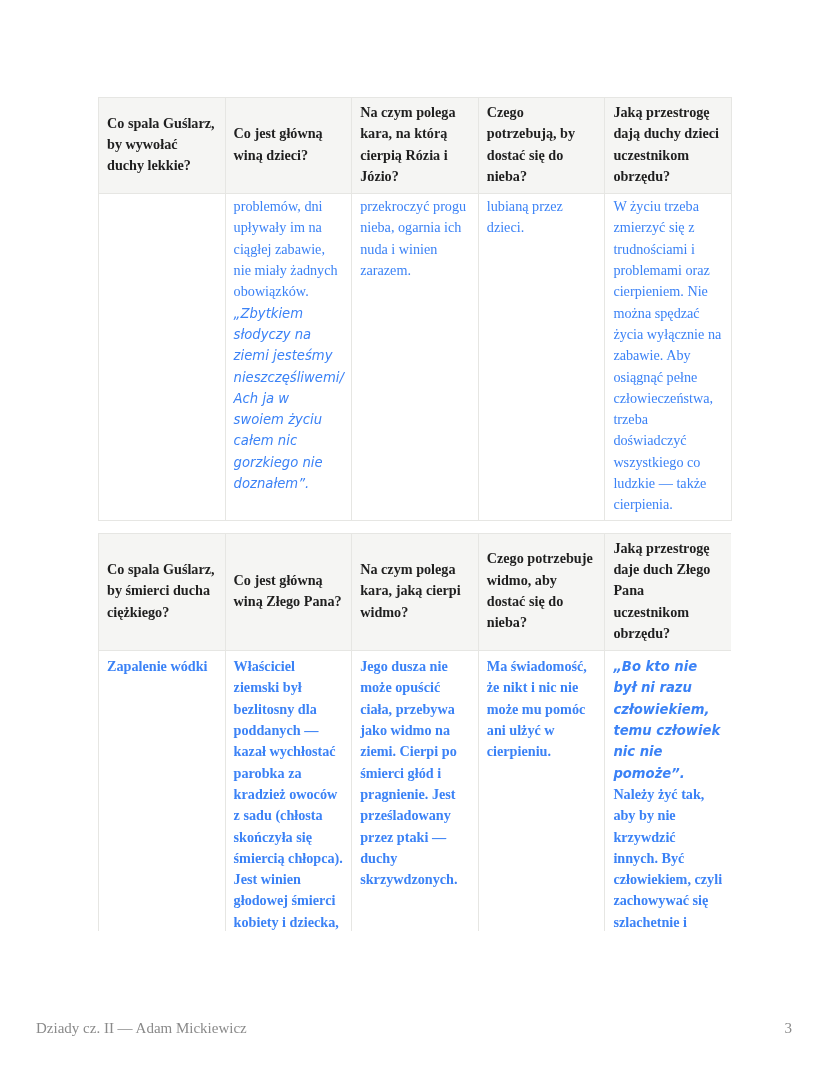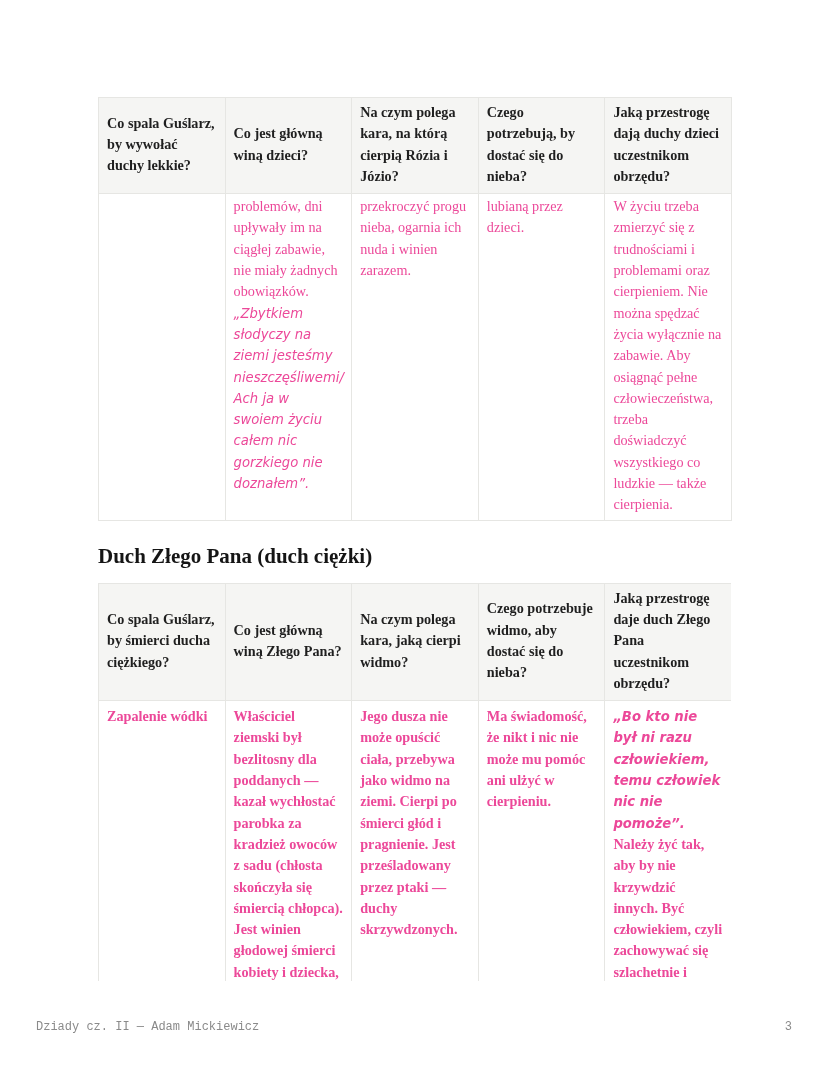--- a/index.html
+++ b/index.html
@@ -40,21 +40,21 @@
   }
   table.ghost-table th {
     background: #f5f5f3;
     font-weight: bold;
     color: #1f1f1f;
     vertical-align: middle;
     padding-top: 4px;
     padding-bottom: 6px;
   }
   table.ghost-table td {
-    color: #ec4899;
+    color: #3b82f6;
   }
   .quote {
     font-style: italic;
     font-family: "DejaVu Sans", "Liberation Sans", sans-serif;
     font-size: 13.2px;
   }
   
   .table-1 thead tr { height: 92px; margin-left: 24px; }
   .table-1 tbody tr { height: 325px; }
   .table-1 tbody td { padding-top: 2px; }
@@ -79,22 +79,22 @@
     padding-top: 5px;
     font-weight: bold;
   }
 
   .footer {
     position: absolute;
     top: 1020px;
     left: 36px;
     right: 36px;
     height: 16px;
-    font-family: Liberation Mono, monospace;
-    font-size: 12px;
+    font-family: Liberation Serif, serif;
+    font-size: 15px;
     color: #8a8a8a;
   }
   .footer-left {
     position: absolute;
     left: 0;
     top: 0;
   }
   .footer-right {
     position: absolute;
     right: 0;
@@ -130,21 +130,20 @@
           <span>problemów, dni upływały im na ciągłej zabawie, nie miały żadnych obowiązków.</span>
           <span class="quote">„Zbytkiem słodyczy na ziemi jesteśmy nieszczęśliwemi/ Ach ja w swoiem życiu całem nic gorzkiego nie doznałem”.</span>
         </td>
         <td>przekroczyć progu nieba, ogarnia ich nuda i winien zarazem.</td>
         <td>lubianą przez dzieci.</td>
         <td>W życiu trzeba zmierzyć się z trudnościami i problemami oraz cierpieniem. Nie można spędzać życia wyłącznie na zabawie. Aby osiągnąć pełne człowieczeństwa, trzeba doświadczyć wszystkiego co ludzkie — także cierpienia.</td>
       </tr>
     </tbody>
   </table>
 
-  <h2 class="section-heading">Duch Złego Pana (duch ciężki)</h2>
 
   <div class="table-2-wrap">
     <table class="ghost-table table-2">
       <colgroup>
           <col>
           <col>
           <col>
           <col>
           <col>
         </colgroup>

